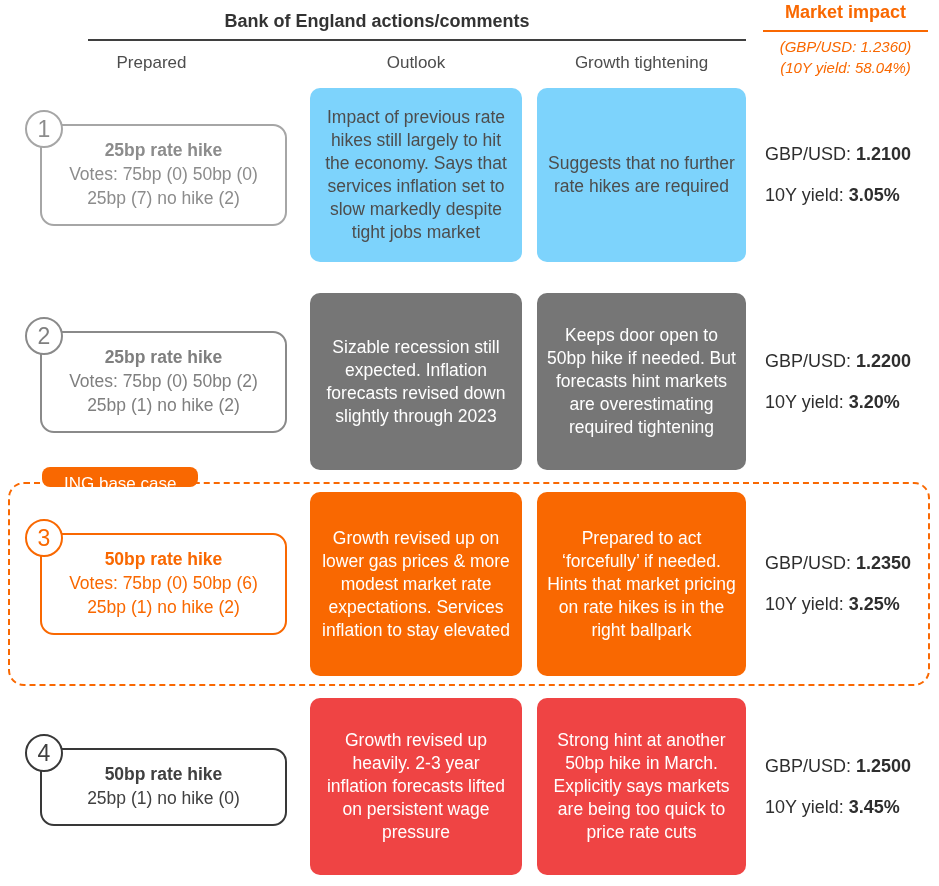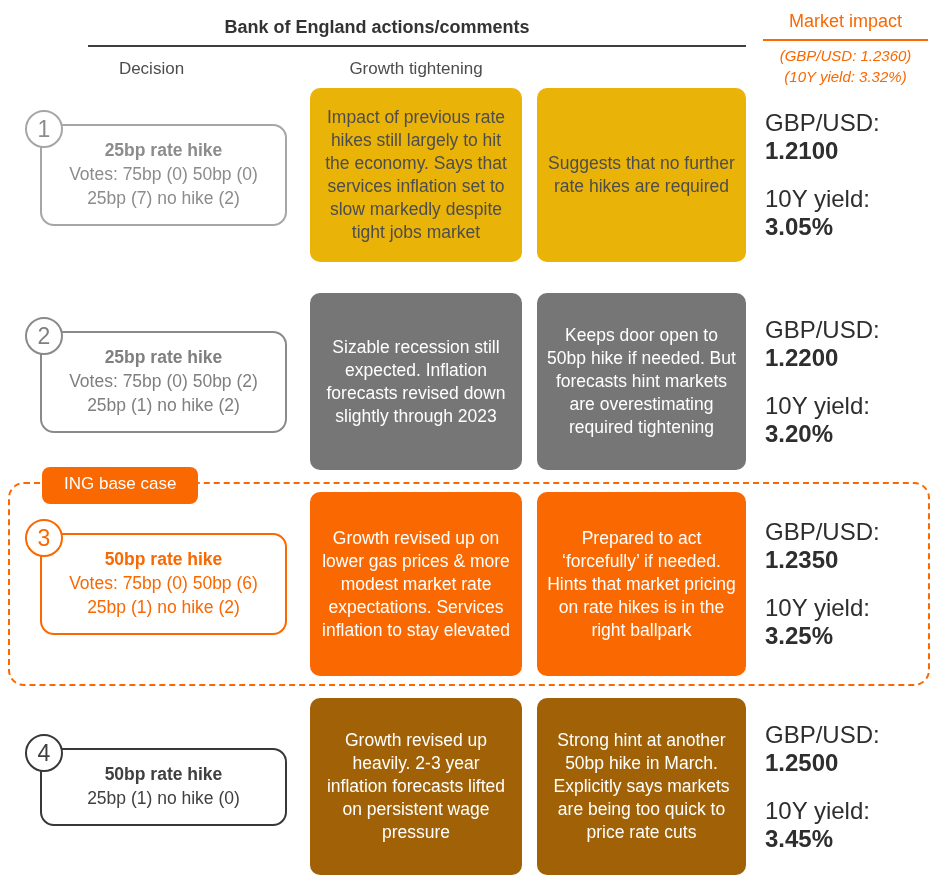--- a/index.html
+++ b/index.html
@@ -15,29 +15,29 @@
   .grid {
     display: grid;
     grid-template-columns: 287px 212px 209px 1fr;
     column-gap: 15px;
     padding-left: 8px; padding-right: 9px;
   }
 
   
   .header { height: 88px; }
   .boe-head { grid-column: 1 / 4; }
-  .boe-title { text-align: center; font-size: 18px; font-weight: bold; color:#333; padding-top: 17px; }
+  .boe-title { text-align: center; font-size: 18px; font-weight: bold; color:#333; padding-top: 11px; }
   .boe-underline { border-top: 2px solid #3f3f3f; margin: 7px 0 0 80px; }
   .subcols {
     display: grid; grid-template-columns: 287px 212px 209px; column-gap: 15px;
     padding-top: 12px;
   }
   .subcol { text-align: center; font-size: 17px; color: #4d4d4d; }
   .mi-head { grid-column: 4; text-align: center; }
-  .mi-title { font-size: 18px; font-weight: normal; color: var(--orange); padding-top: 11px; }
+  .mi-title { font-size: 18px; font-weight: bold; color: var(--orange); padding-top: 2px; }
   .mi-underline { border-top: 2px solid var(--orange); margin: 7px 2px 4px; }
   .mi-sub { font-size: 15px; line-height: 21px; color: var(--orange); font-style: italic; }
 
   
   .row { align-items: center; }
   .row-1 { min-height: 174px; margin-bottom: 31px; }
   .row-2 { min-height: 177px; margin-bottom: 22px; }
   .row-3 { min-height: 184px; }
   .row-4 { min-height: 177px; }
   .row3-wrap { position: relative; margin-bottom: 22px; }
@@ -73,67 +73,68 @@
 
   
   .comment-box {
     border-radius: 10px;
     display: flex; align-items: center; justify-content: center;
     text-align: center;
     font-size: 17.5px; line-height: 23px;
     padding: 12px 10px;
     align-self: stretch;
   }
-  .t-light .comment-box { background:#eab308; color:#4d4d4d; }
+  .t-light .comment-box { background:#7dd3fc; color:#4d4d4d; }
   .t-gray  .comment-box { background:#767676; color:#fff; }
   .t-orange .comment-box{ background:var(--orange); color:#fff; }
-  .t-dark  .comment-box { background:#a16207; color:#fff; }
+  .t-dark  .comment-box { background:#ef4444; color:#fff; }
 
   
   .market-cell {
     display: flex; flex-direction: column; justify-content: center;
     gap: 20px; padding-left: 4px;
-    font-size: 24px; color: #2e2e2e;
+    font-size: 18px; color: #2e2e2e;
   }
   .market-line .mval { font-weight: bold; }
 
   
   .dashed-outline {
     position: absolute; left: 8px; right: 9px; top: -10px; bottom: -10px;
     border: 2px dashed var(--orange); border-radius: 16px;
     pointer-events: none; z-index: 1;
   }
   .base-tag {
     position: absolute; left: 42px; top: -25px; z-index: 3;
     background: var(--orange); color: #fff;
-    font-size: 17px; line-height: 33px; height: 37px;
+    font-size: 17px; line-height: 33px; height: 20px;
     padding: 0 22px; border-radius: 8px;
   }
   .row-3 { position: relative; z-index: 2; }
   :root { --orange: #f96801; }
 </style>
 </head>
 <body>
 
 <div class="page">
 
   <div class="grid header">
     <div class="boe-head">
       <div class="boe-title">Bank of England actions/comments</div>
       <div class="boe-underline"></div>
       <div class="subcols">
-        <div class="subcol">Decision</div>
+        <div class="subcol">Prepared</div>
+        <div class="subcol">Outlook</div>
         <div class="subcol">Growth tightening</div>
       </div>
     </div>
     <div class="mi-head">
       <div class="mi-title">Market impact</div>
       <div class="mi-underline"></div>
       <div class="mi-sub">(GBP/USD: 1.2360)</div>
-      <div class="mi-sub">(10Y yield: 3.32%)</div>
+      <div class="mi-sub">(10Y yield: 58.04%)</div>
     </div>
   </div>
 
   <div class="grid row row-1 t-light">
     <div class="decision-cell">
       <div class="decision-box">
         <div class="num-circle">1</div>
         <div class="decision-title">25bp rate hike</div>
         <div>Votes: 75bp (0) 50bp (0)</div>
         <div>25bp (7) no hike (2)</div>

